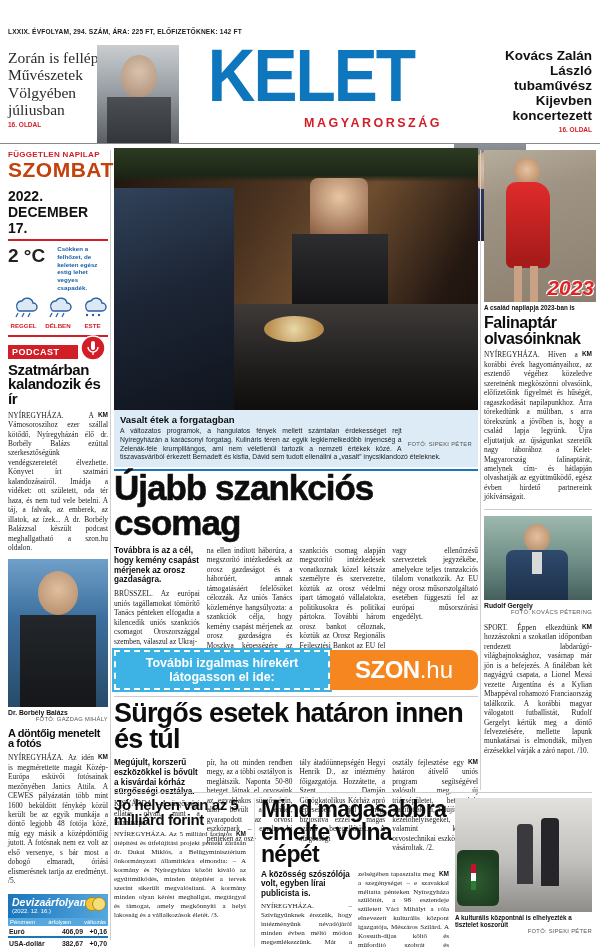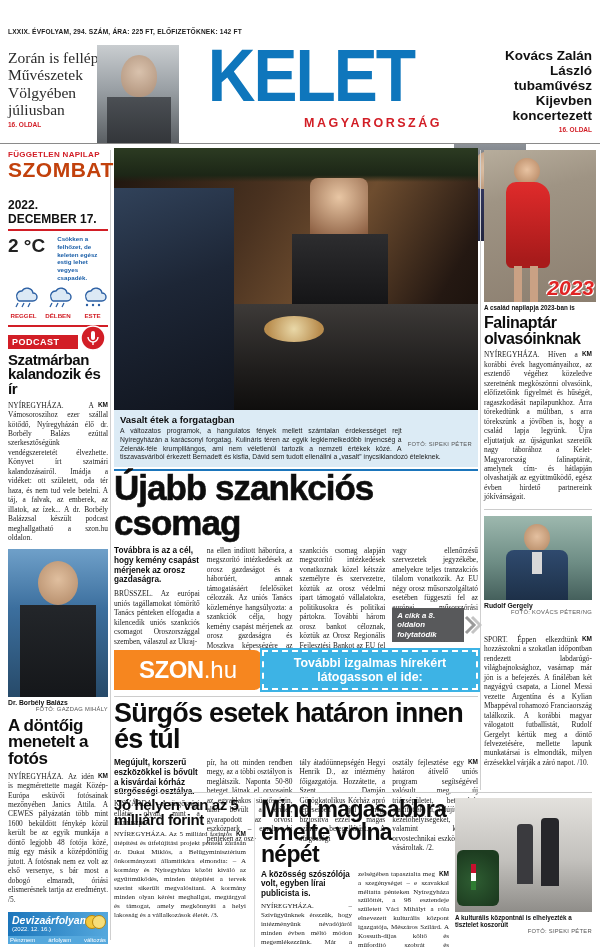--- a/index.html
+++ b/index.html
@@ -59,21 +59,21 @@
 
   <div class="hline" style="left:0;top:143px;width:600px;background:#8a8a8a;"></div>
 
   <div class="vline" style="left:110px;top:150px;height:790px;"></div>
   <div class="vline" style="left:480px;top:150px;height:640px;"></div>
 
   <div class="abs" style="left:8px;top:150px;width:100px;height:792px;">
 
     <div style="font-size:8px;font-weight:bold;color:#d21e26;letter-spacing:0.3px;">FÜGGETLEN NAPILAP</div>
     <div style="font-size:21px;font-weight:bold;color:#c2410c;letter-spacing:0.5px;line-height:1.05;">SZOMBAT</div>
-    <div style="font-size:12px;font-weight:bold;color:#111;margin-top:17px;">2022. DECEMBER 17.</div>
+    <div style="font-size:14px;font-weight:bold;color:#111;margin-top:7px;">2022. DECEMBER 17.</div>
     <div style="height:2px;background:#d21e26;margin:3px 0 4px 0;"></div>
 
     <div style="display:flex;gap:12px;align-items:flex-start;">
       <div style="font-size:19px;font-weight:bold;color:#222;white-space:nowrap;">2 °C</div>
       <div style="font-size:6.2px;font-weight:bold;color:#1b5fa8;line-height:1.25;">Csökken a felhőzet, de keleten egész estig lehet vegyes csapadék.</div>
     </div>
 
     <div style="display:flex;justify-content:space-between;margin-top:4px;">
       <div style="width:31px;text-align:center;">
         <svg width="28" height="22" viewBox="0 0 28 22">
@@ -123,21 +123,21 @@
       </div>
     </div>
 
     <div class="photo" style="width:100px;height:148px;margin-top:6px;background:linear-gradient(180deg,#6fa0c9 0%,#3c6f9e 40%,#274a69 100%);">
       <div class="abs" style="left:30px;top:12px;width:40px;height:44px;border-radius:50%;background:radial-gradient(circle at 50% 42%,#e0bf9f,#b78f6d 84%);"></div>
       <div class="abs" style="left:12px;top:56px;width:76px;height:92px;background:linear-gradient(180deg,#23262a,#15171a);"></div>
     </div>
     <div class="capt-bold" style="margin-top:2px;">Dr. Borbély Balázs</div>
     <div class="credit">FOTÓ: GAZDAG MIHÁLY</div>
 
-    <div class="headline" style="font-size:17px;margin-top:6px;">A döntőig menetelt a fotós</div>
+    <div class="headline" style="font-size:11px;margin-top:6px;">A döntőig menetelt a fotós</div>
     <div class="body-txt" style="margin-top:4px;">
       <span class="km">KM</span>
       <span>NYÍREGYHÁZA. Az idén is megmérettette magát Közép-Európa esküvői fotósainak mezőnyében Janics Attila. A CEWES pályázatán több mint 1600 beküldött fénykép közül került be az egyik munkája a döntő legjobb 48 fotója közé, míg egy másik a középdöntőig jutott. A fotósnak nem ez volt az első versenye, s bár most a dobogó elmaradt, óriási elismerésnek tartja az eredményt. /5.</span>
     </div>
 
     <div style="margin-top:8px;">
       <div style="position:relative;background:linear-gradient(90deg,#1b75bb,#55a8dd);padding:2px 4px;height:20px;">
         <div style="color:#fff;font-weight:bold;font-style:italic;font-size:10.5px;">Devizaárfolyam</div>
         <div style="color:#fff;font-size:6px;">(2022. 12. 16.)</div>
         <div class="abs" style="right:2px;top:2px;">
@@ -206,37 +206,30 @@
 
     <div style="display:flex;gap:7px;margin-top:6px;height:96px;">
       <div style="width:86px;">
         <div class="standfirst">Továbbra is az a cél, hogy kemény csapást mérjenek az orosz gazdaságra.</div>
         <div class="body-txt" style="margin-top:4px;">BRÜSSZEL. Az európai uniós tagállamokat tömörítő Tanács pénteken elfogadta a kilencedik uniós szankciós csomagot Oroszországgal szemben, válaszul az Ukraj-</div>
       </div>
       <div class="body-txt" style="width:86px;">na ellen indított háborúra, a megszorító intézkedések az orosz gazdaságot és a háborúért, annak támogatásáért felelősöket célozzák. Az uniós Tanács közleménye hangsúlyozta: a szankciók célja, hogy kemény csapást mérjenek az orosz gazdaságra és Moszkva képességére az agresszió folytatására. A tájékoztatás szerint az újabb</div>
       <div class="body-txt" style="width:86px;">szankciós csomag alapján megszorító intézkedések vonatkoznak közel kétszáz személyre és szervezetre, köztük az orosz védelmi ipart támogató vállalatokra, politikusokra és politikai pártokra. További három orosz bankot céloznak, köztük az Orosz Regionális Fejlesztési Bankot az EU fel fogja venni azon orosz állami tulajdonú</div>
       <div style="width:86px;position:relative;">
         <div class="body-txt">vagy ellenőrzésű szervezetek jegyzékébe, amelyekre teljes tranzakciós tilalom vonatkozik. Az EU négy orosz műsorszolgáltató esetében függeszti fel az európai műsorszórási engedélyt.</div>
-        <div style="position:absolute;left:0;bottom:0;display:flex;align-items:center;">
-          <div style="background:#58595b;color:#fff;font-weight:bold;font-style:italic;font-size:7.8px;line-height:1.2;padding:3px 5px;width:62px;">A cikk a 8. oldalon folytatódik</div>
-          <svg width="18" height="20" viewBox="0 0 18 20">
-            <path d="M2 2l8 8-8 8" fill="none" stroke="#9a9a9a" stroke-width="3"></path>
-            <path d="M8 2l8 8-8 8" fill="none" stroke="#c4c4c4" stroke-width="3"></path>
-          </svg>
-        </div>
       </div>
     </div>
 
     <div style="display:flex;margin-top:8px;height:40px;">
+      <div style="flex:1;background:#3db3e5;border:2px dashed #fff;outline:2px solid #3db3e5;display:flex;align-items:center;justify-content:center;">
+        <div class="banner-note" style="width:200px;">További izgalmas hírekért látogasson el ide:</div>
+      </div>
       <div style="width:148px;background:#f6861f;border-radius:0 8px 8px 0;display:flex;align-items:center;justify-content:center;">
         <span style="color:#fff;font-weight:bold;font-size:24px;letter-spacing:-0.5px;">SZON</span>
           <span style="color:#fff;font-size:24px;">.hu</span>
-      </div>
-      <div style="flex:1;background:#3db3e5;border:2px dashed #fff;outline:2px solid #3db3e5;display:flex;align-items:center;justify-content:center;">
-        <div class="banner-note" style="width:200px;">További izgalmas hírekért látogasson el ide:</div>
       </div>
     </div>
 
     <div class="hline" style="position:static;display:block;width:364px;margin-top:6px;background:#ccc;"></div>
 
     <div class="headline" style="font-size:27px;letter-spacing:-0.8px;margin-top:3px;">Sürgős esetek határon innen és túl</div>
     <div style="display:flex;gap:7px;margin-top:5px;height:82px;">
       <div style="width:86px;">
         <div class="standfirst">Megújult, korszerű eszközökkel is bővült a kisvárdai kórház sürgősségi osztálya.</div>
         <div class="body-txt" style="margin-top:2px;">KISVÁRDA. – A sürgősségi ellátás olyan, mint a lakmuszpa-</div>
@@ -308,19 +301,19 @@
     <div style="height:1px;background:#ccc;margin:7px 0 6px 0;"></div>
 
     <div class="photo" style="width:108px;height:84px;background:linear-gradient(180deg,#9db8ae 0%,#6e8d85 55%,#45605c 100%);">
       <div class="abs" style="left:40px;top:8px;width:26px;height:28px;border-radius:50%;background:radial-gradient(circle at 50% 45%,#e4c0a0,#b78c68 85%);"></div>
       <div class="abs" style="left:22px;top:34px;width:62px;height:50px;background:linear-gradient(180deg,#2f4a6e,#1d3048);border-radius:8px 8px 0 0;"></div>
       <div class="abs" style="left:48px;top:36px;width:10px;height:22px;background:#d9d9d9;"></div>
     </div>
     <div class="capt-bold" style="margin-top:2px;">Rudolf Gergely</div>
     <div class="credit">FOTÓ: KOVÁCS PÉTER/NG</div>
 
-    <div class="body-txt" style="margin-top:20px;">
+    <div class="body-txt" style="margin-top:8px;">
       <span class="km">KM</span>
       <span>SPORT. Éppen elkezdtünk hozzászokni a szokatlan időpontban rendezett labdarúgó-világbajnoksághoz, vasárnap már jön is a befejezés. A fináléban két nagyágyú csapata, a Lionel Messi vezette Argentína és a Kylian Mbappéval rohamozó Franciaország találkozik. A korábbi magyar válogatott futballistát, Rudolf Gergelyt kértük meg a döntő felvezetésére, mellette lapunk munkatársai is elmondták, milyen érzésekkel várják a záró napot. /10.</span>
     </div>
   </div>
 
 </div>
 
 </body></html>

